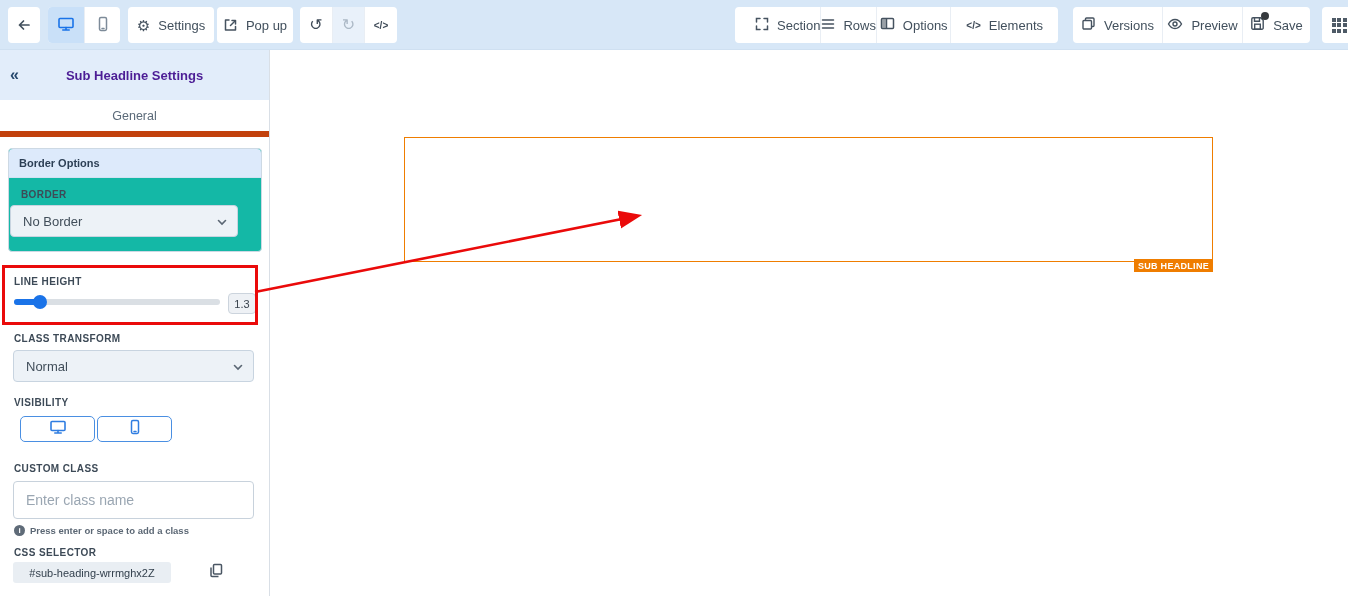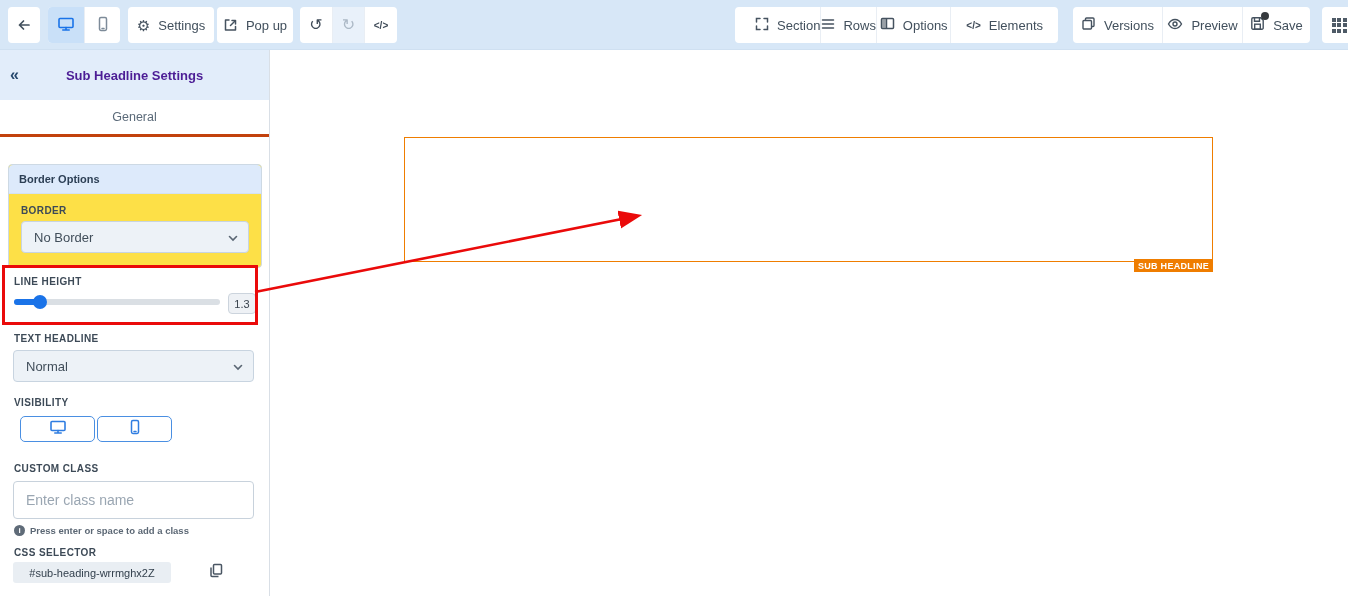--- a/index.html
+++ b/index.html
@@ -19,30 +19,30 @@
   .seg.disabled { background:#e9f1fa; }
   .badge-dot { position:absolute; width:8px; height:8px; border-radius:50%; background:#35393d; }
   .grid-icon { display:grid; grid-template-columns:repeat(3,4px); grid-template-rows:repeat(3,4px); gap:1.5px; }
   .grid-icon i { background:#4e5a66; }
 
   
   .sidebar { position:absolute; left:0; top:50px; width:270px; height:546px; background:#fff; border-right:1px solid #d9dfe6; }
   .sb-header { position:absolute; left:0; top:0; width:100%; height:50px; background:#e2edfa; display:flex; align-items:center; }
   .collapse { position:absolute; left:10px; font-size:16px; font-weight:bold; color:#24466b; cursor:pointer; }
   .sb-title { width:100%; text-align:center; font-size:13px; font-weight:bold; color:#4c1d95; }
-  .sb-tabs { position:absolute; left:0; top:50px; width:100%; height:37px; display:flex; border-bottom:3px solid #c2410c; background:#fff; }
+  .sb-tabs { position:absolute; left:0; top:50px; width:100%; height:37px; display:flex; border-bottom:6px solid #c2410c; background:#fff; }
   .sb-tab { flex:1; display:flex; align-items:center; justify-content:center; font-size:12.5px; color:#5b6a79; cursor:pointer; position:relative; }
   .sb-tab.active { color:#1d74e5; }
   .sb-tab.active::after { content:""; position:absolute; left:14px; right:0; bottom:-1px; height:2px; background:#1d74e5; }
 
   .field-label { position:absolute; left:14px; font-size:10px; font-weight:bold; letter-spacing:.4px; color:#3d4a57; }
   .select { position:absolute; height:32px; background:#edf2f7; border:1px solid #c8d4e0; border-radius:4px; display:flex; align-items:center; font-size:13px; color:#414e5a; padding-left:12px; cursor:pointer; }
   .select .chev { position:absolute; right:10px; }
 
-  .panel { position:absolute; left:8px; top:98px; width:254px; height:104px; border:1px solid #cdd9e4; border-radius:4px; background:#fde047;margin-top:16px; }
+  .panel { position:absolute; left:8px; top:98px; width:254px; height:104px; border:1px solid #cdd9e4; border-radius:4px; background:#14b8a6; }
   .panel-head { height:29px; background:#ddeafb; border-bottom:1px solid #d3e2f2; border-radius:4px 4px 0 0; display:flex; align-items:center; padding-left:10px; font-size:11px; font-weight:bold; color:#2c3f55; }
 
   
   .slider-track { position:absolute; left:14px; top:249px; width:206px; height:6px; background:#dadfe4; border-radius:3px; cursor:pointer; }
   .slider-fill { position:absolute; left:0; top:0; height:6px; width:24px; background:#1a73e8; border-radius:3px; }
   .slider-thumb { position:absolute; left:19px; top:-4px; width:14px; height:14px; border-radius:50%; background:#1a73e8; cursor:pointer; }
   .value-box { position:absolute; left:228px; top:243px; width:28px; height:21px; background:#eef1f5; border:1px solid #ccd4dd; border-radius:4px; display:flex; align-items:center; justify-content:center; font-size:11px; color:#39424d; }
 
   .vis-btn { position:absolute; width:75px; height:26px; background:#fff; border:1.5px solid #4a8fe2; border-radius:5px; display:flex; align-items:center; justify-content:center; cursor:pointer; }
 
@@ -212,38 +212,38 @@
       <div class="sb-title">Sub Headline Settings</div>
     </div>
 
     <div class="sb-tabs">
       <div class="sb-tab">General</div>
     </div>
 
     <div class="panel">
       <div class="panel-head">Border Options</div>
       <div class="field-label" style="left:12px;top:40px;">BORDER</div>
-      <div class="select" style="left:12px;top:56px;width:228px;">
+      <div class="select" style="left:1px;top:56px;width:228px;">
         <span>No Border</span>
         <span class="chev">
           <svg width="10" height="7" viewBox="0 0 10 7" fill="none" stroke="#5a6673" stroke-width="1.6" stroke-linecap="round">
               <path d="M1.5 1.5L5 5l3.5-3.5"></path>
             </svg>
         </span>
       </div>
     </div>
 
     <div class="field-label" style="top:226px;">LINE HEIGHT</div>
     <div class="slider-track">
       <div class="slider-fill"></div>
       <div class="slider-thumb"></div>
     </div>
     <div class="value-box">1.3</div>
 
-    <div class="field-label" style="top:283px;">TEXT HEADLINE</div>
+    <div class="field-label" style="top:283px;">CLASS TRANSFORM</div>
     <div class="select" style="left:13px;top:300px;width:241px;">
       <span>Normal</span>
       <span class="chev">
         <svg width="10" height="7" viewBox="0 0 10 7" fill="none" stroke="#5a6673" stroke-width="1.6" stroke-linecap="round">
             <path d="M1.5 1.5L5 5l3.5-3.5"></path>
           </svg>
       </span>
     </div>
 
     <div class="field-label" style="top:347px;">VISIBILITY</div>

